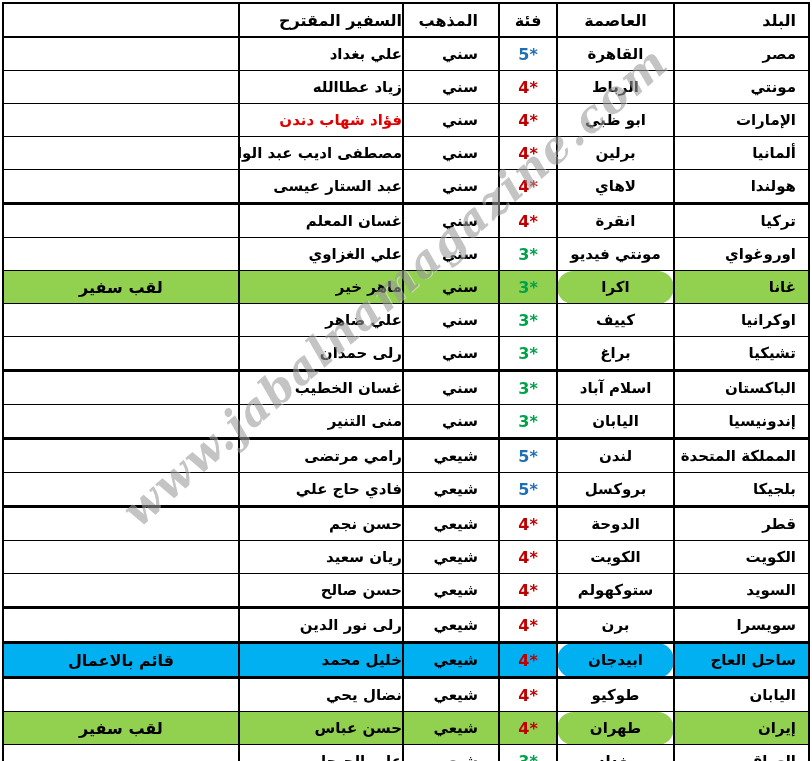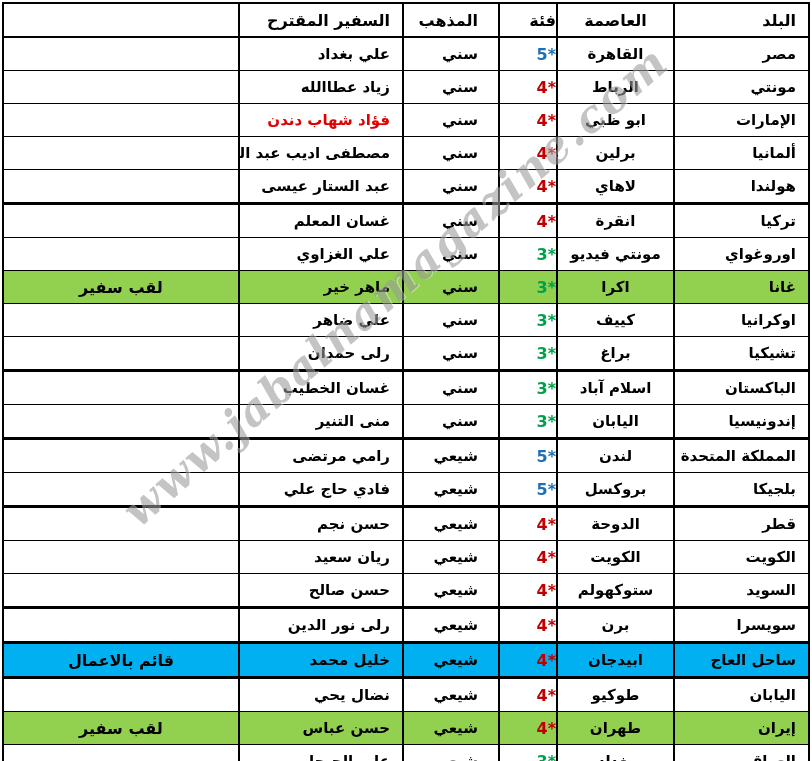--- a/index.html
+++ b/index.html
@@ -26,24 +26,24 @@
     overflow:hidden;
     white-space:nowrap;
     background:transparent;
   }
   thead th{
     font-size:16px;
     border-bottom-width:2px;
   }
   tr.thick-top td{border-top-width:3px;}
   .c-country{text-align:right;padding-right:12px;}
-  .c-capital{text-align:center;}
-  .c-category{text-align:right;direction:ltr;font-size:16px;}
+  .c-capital{text-align:center;border-radius:17px;}
+  .c-category{text-align:center;direction:ltr;font-size:16px;}
   .c-sect{text-align:right;padding-right:20px;}
-  .c-ambassador{text-align:right;padding-right:12px;}
+  .c-ambassador{text-align:right;padding-right:0;}
   .c-note{text-align:center;padding-right:0;font-size:16px;margin-top:20px;}
   #watermark{
     position:absolute;
     left:112px;top:498px;
     transform:rotate(-41deg);
     transform-origin:0 0;
     direction:ltr;
     font-family:"DejaVu Serif",serif;
     font-style:italic;
     font-weight:bold;

